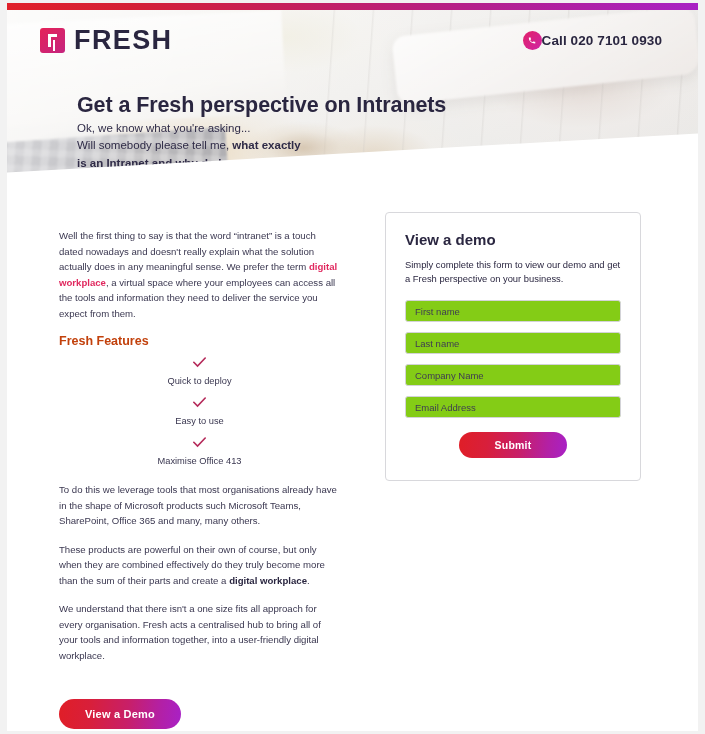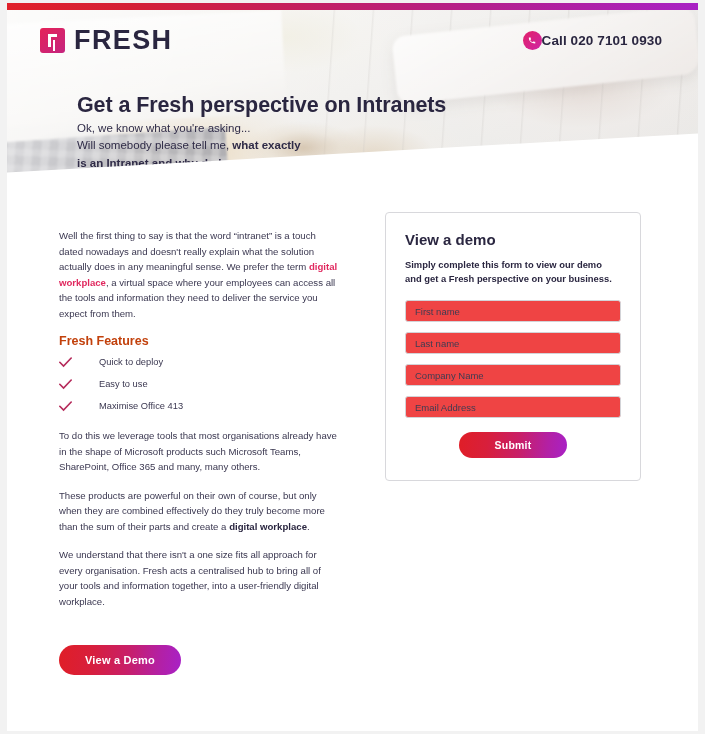--- a/index.html
+++ b/index.html
@@ -213,24 +213,26 @@
   .accent { color: #e0295f; font-weight: bold; }
   .feat-head {
     font-size: 12.5px;
     font-weight: bold;
     color: #c2410c;
     margin: 7px 0 9px 0;
   }
   .feat-list { margin: 0 0 16px 0; padding: 0; list-style: none; }
   .feat-item {
     display: flex;
-    gap: 27px;
+    align-items: center;
+    gap: 8px;
     margin-bottom: 11px;
     font-size: 9.3px;
     color: #3a3750;
+    flex-direction: column;
   }
   .check { width: 13px; height: 11px; flex: none; }
   .demo-btn {
     margin-top: 22px;
     display: inline-block;
     padding: 9px 26px;
     border: none;
     border-radius: 18px;
     background: linear-gradient(95deg, #e01e27 0%, #d81f3b 26%, #c81f68 56%, #b320a5 82%, #a821c6 100%);
     color: #ffffff;
@@ -252,34 +254,34 @@
     padding: 18px 19px 22px 19px;
   }
   .form-title {
     font-size: 15px;
     font-weight: bold;
     color: #2a2640;
     margin: 0 0 10px 0;
   }
   .form-sub {
     font-size: 9.4px;
-    font-weight: bold;
+    font-weight: normal;
     line-height: 1.45;
     color: #2a2640;
     margin: 0 0 15px 0;
   }
   .finput {
     display: block;
     width: 100%;
     height: 22px;
     margin-bottom: 10px;
     padding: 0 9px;
     border: 1px solid #d3d3d7;
     border-radius: 3px;
-    background: #ef4444;
+    background: #84cc16;
     font-size: 9.5px;
     color: #3a3750;
     font-family: "Liberation Sans", sans-serif;
   }
   .finput::placeholder { color: #3f3c52; opacity: 1; }
   .submit-row { text-align: center; margin-top: 14px; }
   .submit-btn {
     display: inline-block;
     padding: 7px 36px;
     border: none;

